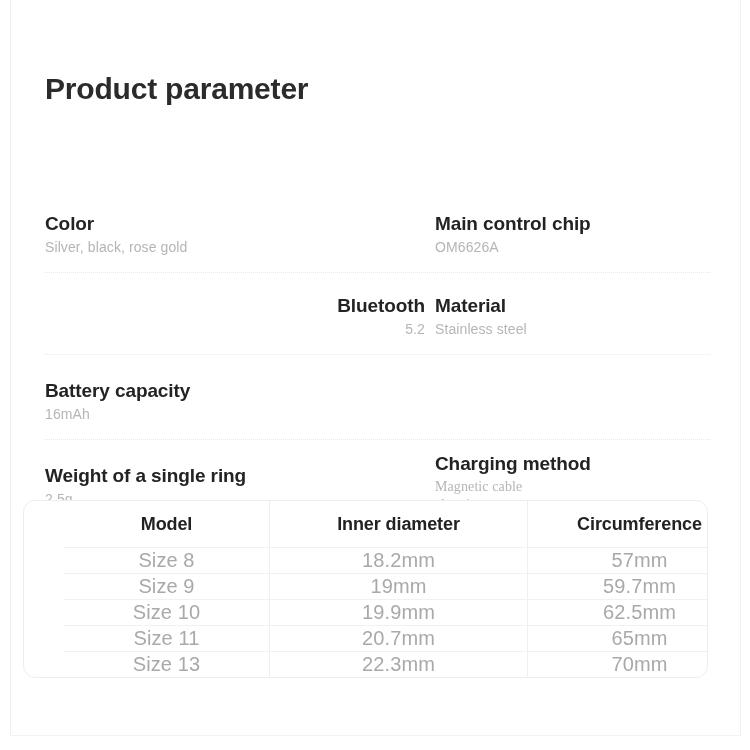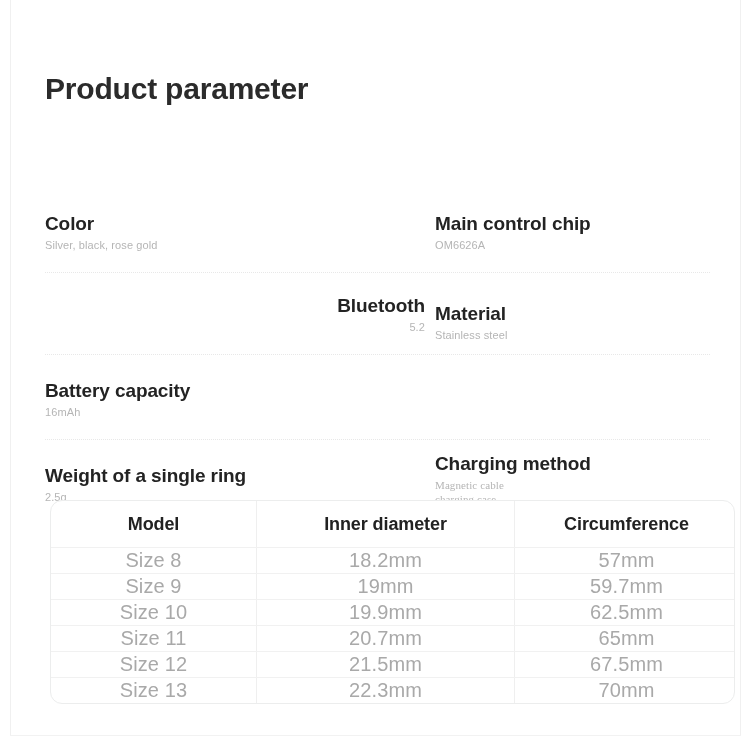--- a/index.html
+++ b/index.html
@@ -83,46 +83,47 @@
 
   .spec-label {
     font-size: 19px;
     font-weight: bold;
     color: #232323;
     line-height: 1.22;
     letter-spacing: -0.1px;
     white-space: nowrap;
   }
   .spec-value {
-    font-size: 11px;
+    font-size: 14px;
     color: #b5b5b5;
     line-height: 1.30;
     margin-top: 3px;
     letter-spacing: 0.1px;
   }
 
   .dotted-sep {
     position: absolute;
     left: 45px;
     width: 665px;
     height: 0;
     border-top: 1px dotted #e8e8e8;
   }
 
   
   .size-table {
     position: absolute;
-    left: 50px;
+    left: 23px;
     top: 500px;
     width: 685px;
     border: 1px solid #eceded;
     border-radius: 12px;
     box-sizing: border-box;
     overflow: hidden;
     background: #ffffff;
+    padding-left: 40px;
   }
   .size-table table {
     width: 100%;
     border-collapse: collapse;
     table-layout: fixed;
   }
   .size-table th,
   .size-table td {
     text-align: center;
     border-right: 1px solid #efefef;
@@ -174,21 +175,21 @@
         <div class="spec-value">OM6626A</div>
       </div>
     </div>
     <div class="dotted-sep" style="top:60px;"></div>
 
     <div class="spec-row" style="height:82px;">
       <div class="spec-cell left" style="top:22px;text-align:right;">
         <div class="spec-label">Bluetooth</div>
         <div class="spec-value">5.2</div>
       </div>
-      <div class="spec-cell right" style="top:30px;">
+      <div class="spec-cell right" style="top:22px;">
         <div class="spec-label">Material</div>
         <div class="spec-value">Stainless steel</div>
       </div>
     </div>
     <div class="dotted-sep" style="top:142px;"></div>
 
     <div class="spec-row" style="height:85px;">
       <div class="spec-cell left" style="top:25px;">
         <div class="spec-label">Battery capacity</div>
         <div class="spec-value">16mAh</div>
@@ -234,25 +235,20 @@
           <td>Size 10</td>
           <td>19.9mm</td>
           <td>62.5mm</td>
         </tr>
         <tr>
           <td>Size 11</td>
           <td>20.7mm</td>
           <td>65mm</td>
         </tr>
         <tr>
-          <td>Size 12</td>
-          <td>21.5mm</td>
-          <td>67.5mm</td>
-        </tr>
-        <tr>
           <td>Size 13</td>
           <td>22.3mm</td>
           <td>70mm</td>
         </tr>
       </tbody>
     </table>
   </div>
 
 </div>
 

